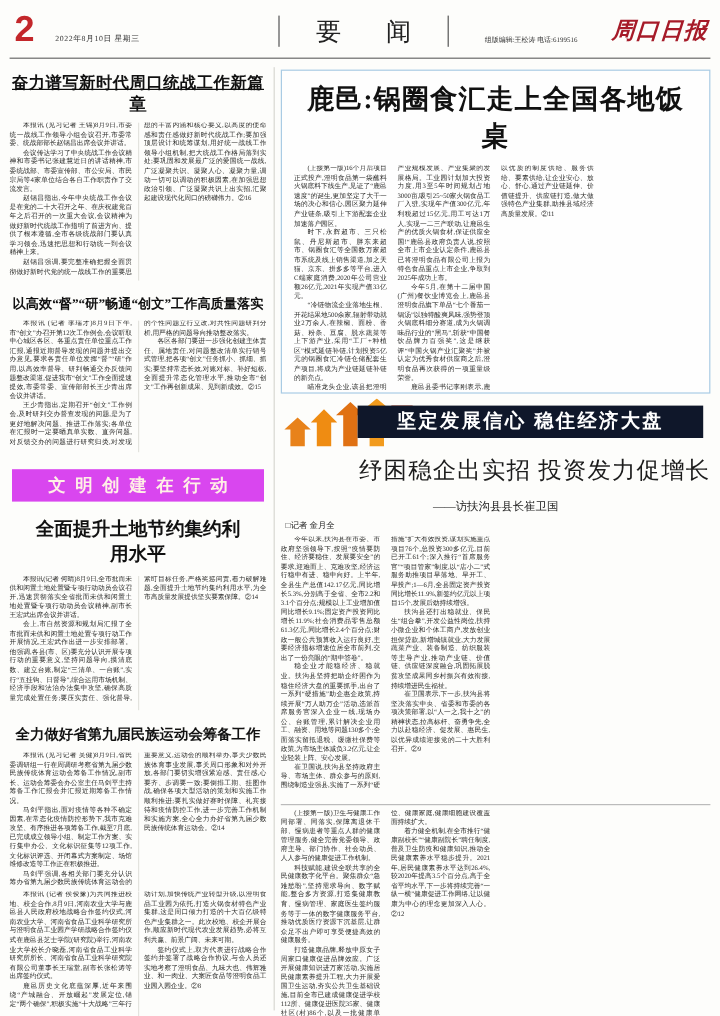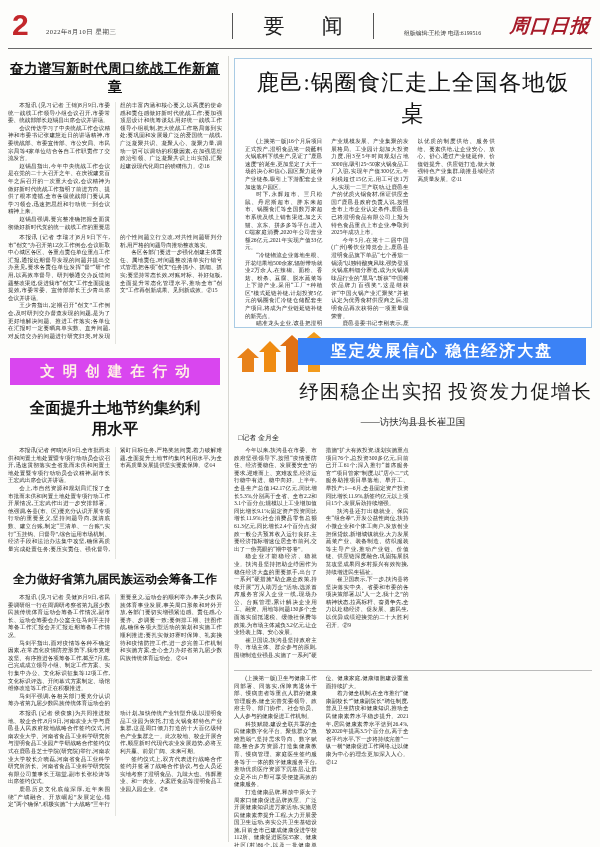--- a/index.html
+++ b/index.html
@@ -41,27 +41,27 @@
                font-size:14.5px; font-weight:bold; letter-spacing:8px; padding-left:8px; }
   .t-a2 { font-size:15.5px; margin:13px 16px 7px; font-weight:600; }
   .b-a2 { height:112px; column-count:2; }
   .t-a3 { font-size:12px; margin:12px 0 6px; }
   .b-a3 { height:116px; column-count:2; }
   .t-a4 { font-size:18.5px; margin:11px 0 7px; font-weight:500; }
   .b-a4 { height:106px; column-count:2; }
 
   
   .boxed { border:1px solid #a9cbe4; background:#fefefe; height:270px; padding:5px 10px 6px; overflow:hidden; }
-  .t-box { font-size:22.5px; font-weight:400; letter-spacing:1px; margin:3px 0 9px; text-align:center; }
+  .t-box { font-size:22.5px; font-weight:700; letter-spacing:1px; margin:3px 0 9px; text-align:center; }
   .b-box { height:218px; column-count:4; column-gap:9px; column-rule:none; }
 
   
   .banner-row { position:relative; height:40px; margin-top:5px; }
   .arrows-svg { position:absolute; left:0; bottom:1px; }
-  .campaign-banner { position:absolute; left:64px; right:6px; top:5px; height:27px; background:#3b82f6;
+  .campaign-banner { position:absolute; left:64px; right:6px; top:5px; height:27px; background:#0f172a;
                      color:#ffffff; font-family:"Liberation Sans",sans-serif; font-weight:bold;
                      font-size:16px; letter-spacing:2px; display:flex; align-items:center; justify-content:center; }
 
   
   .t-int { font-size:19.5px; font-weight:400; text-align:right; margin:5px 0 11px; letter-spacing:1px; }
   .sub-int { font-size:9.5px; text-align:center; color:#222; margin-bottom:4px; }
   .byline { font-size:7px; color:#222; margin:2px 0 4px 4px; }
   .b-int { height:218px; column-count:4; column-gap:9px; column-rule:none; }
 
   .cont-divider { border-top:0.5px solid #bbb; margin:5px 0 4px; }
@@ -93,20 +93,21 @@
       <div class="atitle t-a0">奋力谱写新时代周口统战工作新篇章</div>
       <div class="abody b-a0">
         <p>本报讯 (见习记者 王锦)8月9日,市委统一战线工作领导小组会议召开,市委常委、统战部部长赵锡昌出席会议并讲话。</p>
         <p>会议传达学习了中央统战工作会议精神和市委书记张建慧近日的讲话精神,市委统战部、市委宣传部、市公安局、市民宗局等4家单位结合各自工作职责作了交流发言。</p>
         <p>赵锡昌指出,今年中央统战工作会议是在党的二十大召开之年、在庆祝建党百年之后召开的一次重大会议,会议精神为做好新时代统战工作指明了前进方向、提供了根本遵循,全市各级统战部门要认真学习领会,迅速把思想和行动统一到会议精神上来。</p>
         <p>赵锡昌强调,要完整准确把握全面贯彻做好新时代党的统一战线工作的重要思想的丰富内涵和核心要义,以高度的使命感和责任感做好新时代统战工作;要加强顶层设计和统筹谋划,用好统一战线工作领导小组机制,把大统战工作格局落到实处;要巩固和发展最广泛的爱国统一战线,广泛凝聚共识、凝聚人心、凝聚力量,调动一切可以调动的积极因素,在加强思想政治引领、广泛凝聚共识上出实招,汇聚起建设现代化周口的磅礴伟力。②16</p>
       </div>
     </div>
 
     <div>
+      <div class="atitle t-a1">以高效“督”“研”畅通“创文”工作高质量落实</div>
       <div class="abody b-a1">
         <p>本报讯 (记者 李瑞才)8月9日下午,市“创文”办召开第12次工作例会,会议听取中心城区各区、各重点责任单位重点工作汇报,通报近期督导发现的问题并提出交办意见,要求各责任单位发挥“督”“研”作用,以高效率督导、研判畅通交办反馈问题整改渠道,促进我市“创文”工作全面提速提效,市委常委、宣传部部长王少青出席会议并讲话。</p>
         <p>王少青指出,定期召开“创文”工作例会,及时研判交办督查发现的问题,是为了更好地解决问题、推进工作落实;各单位在汇报时一定要晒真单实数、直奔问题,对反馈交办的问题进行研究归类,对发现的个性问题立行立改,对共性问题研判分析,用严格的问题导向推动整改落实。</p>
         <p>各区各部门要进一步强化创建主体责任、属地责任,对问题整改清单实行销号式管理,把各项“创文”任务抓小、抓细、抓实;要坚持常态长效,对账对标、补好短板,全面提升常态化管理水平,推动全市“创文”工作再创新成果、见到新成效。②15</p>
       </div>
     </div>
 
     <div class="promo-box">文明创建在行动</div>
 
     <div>

